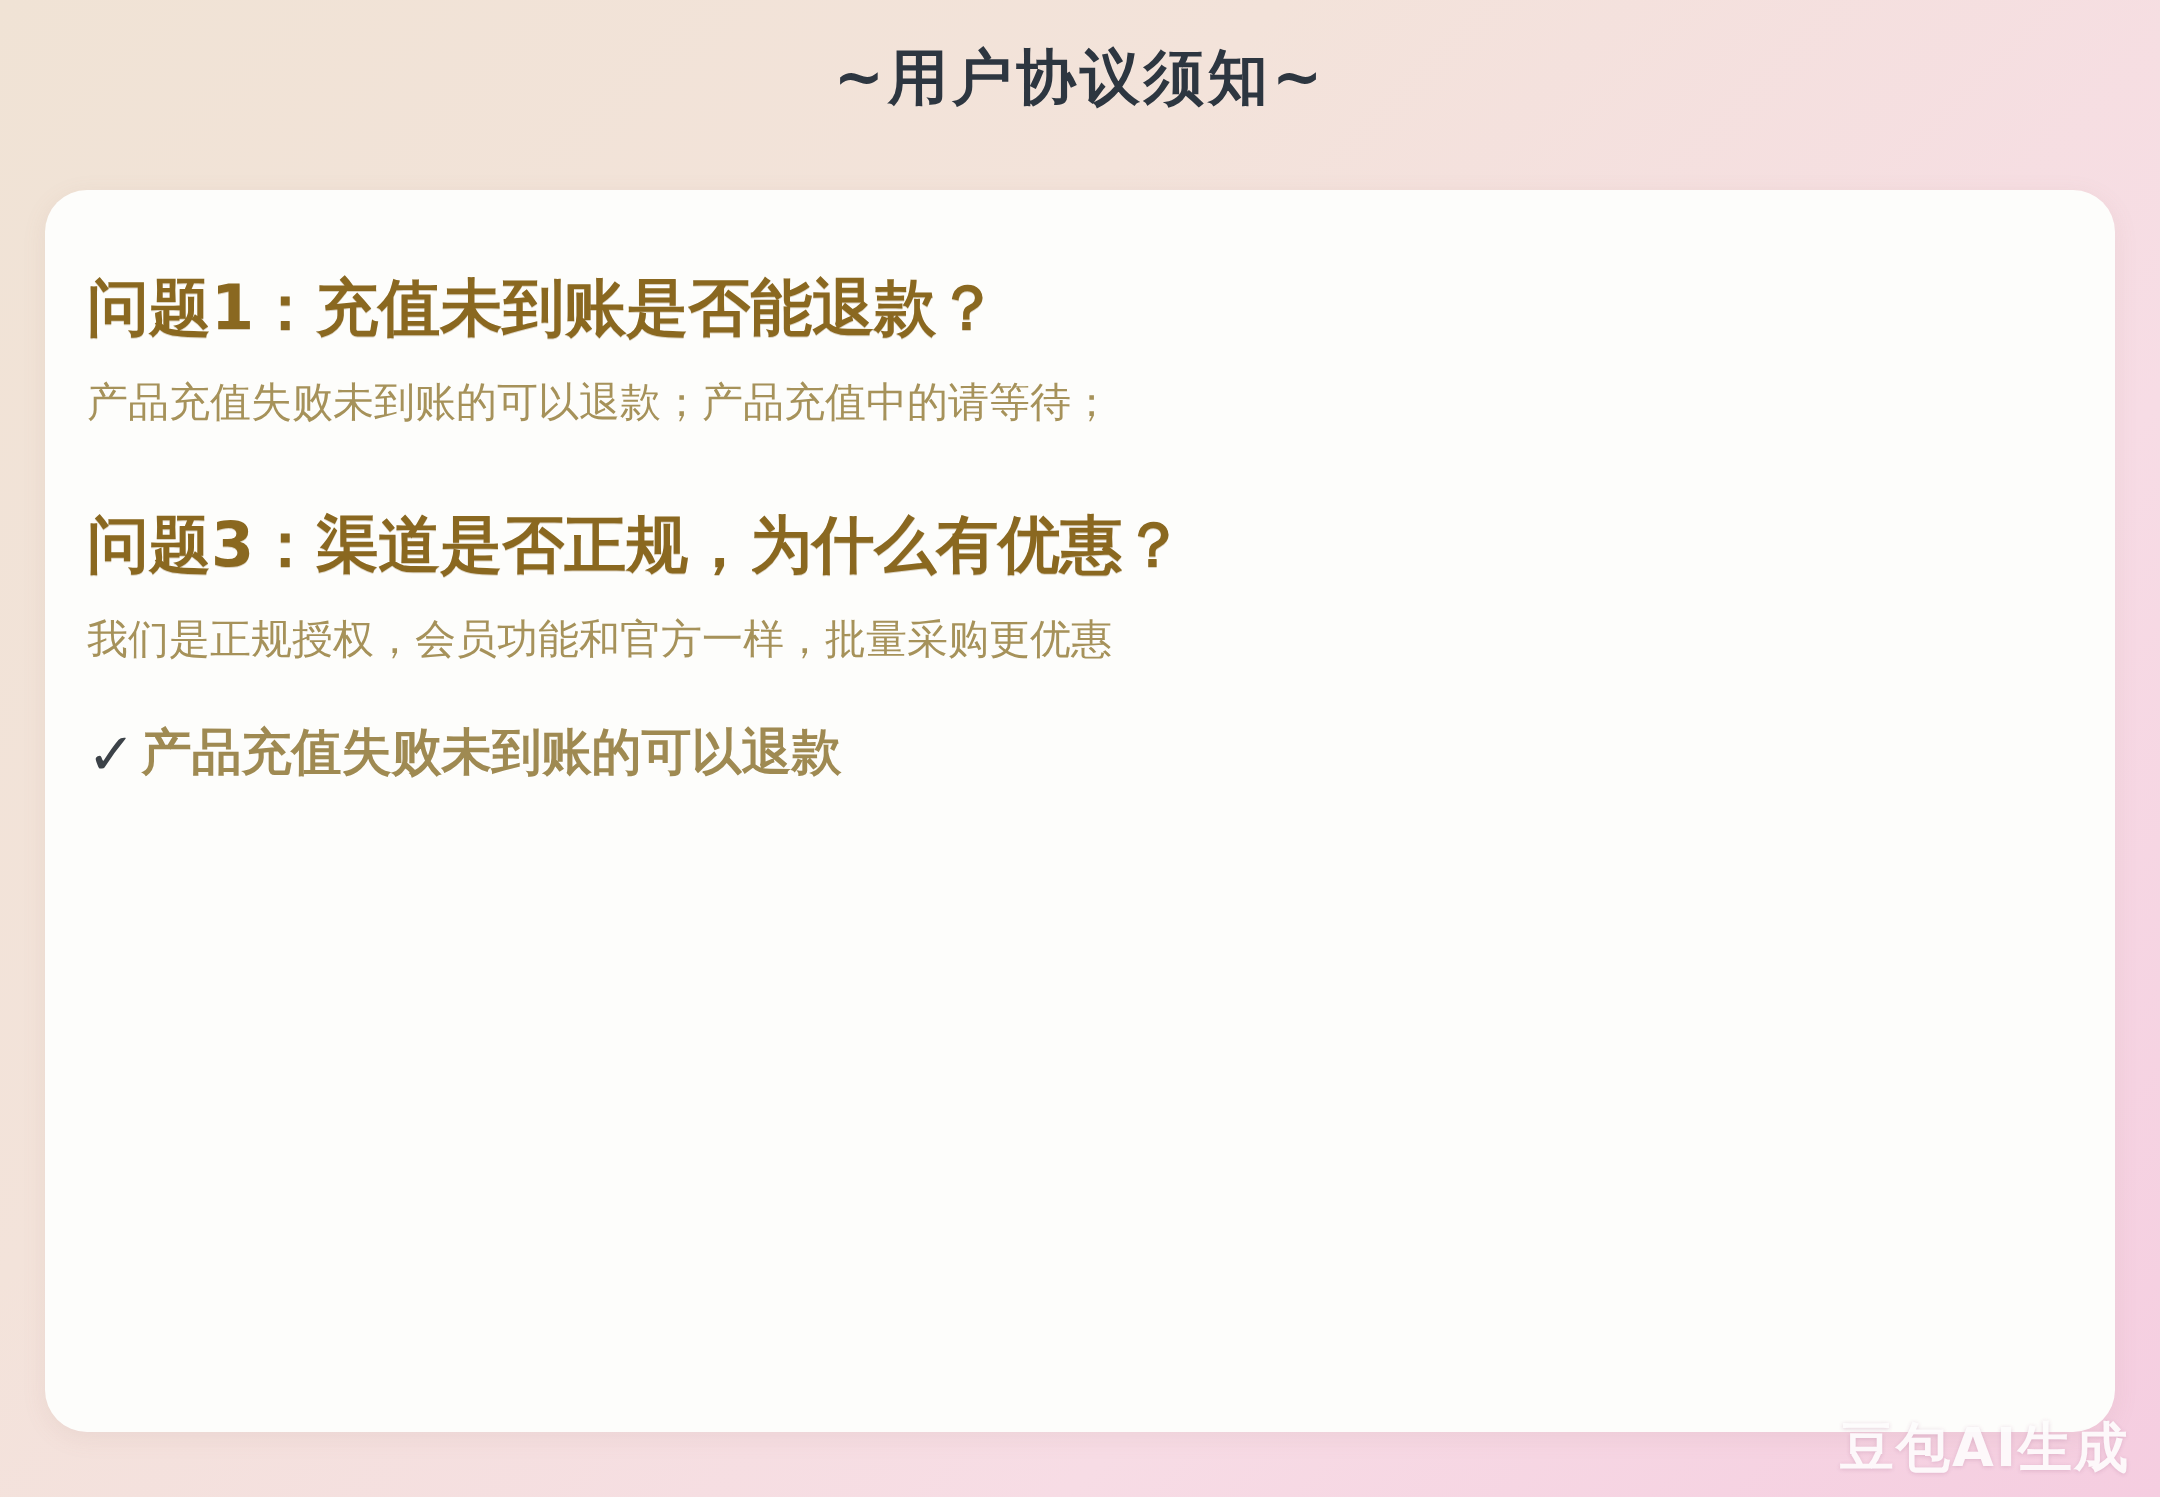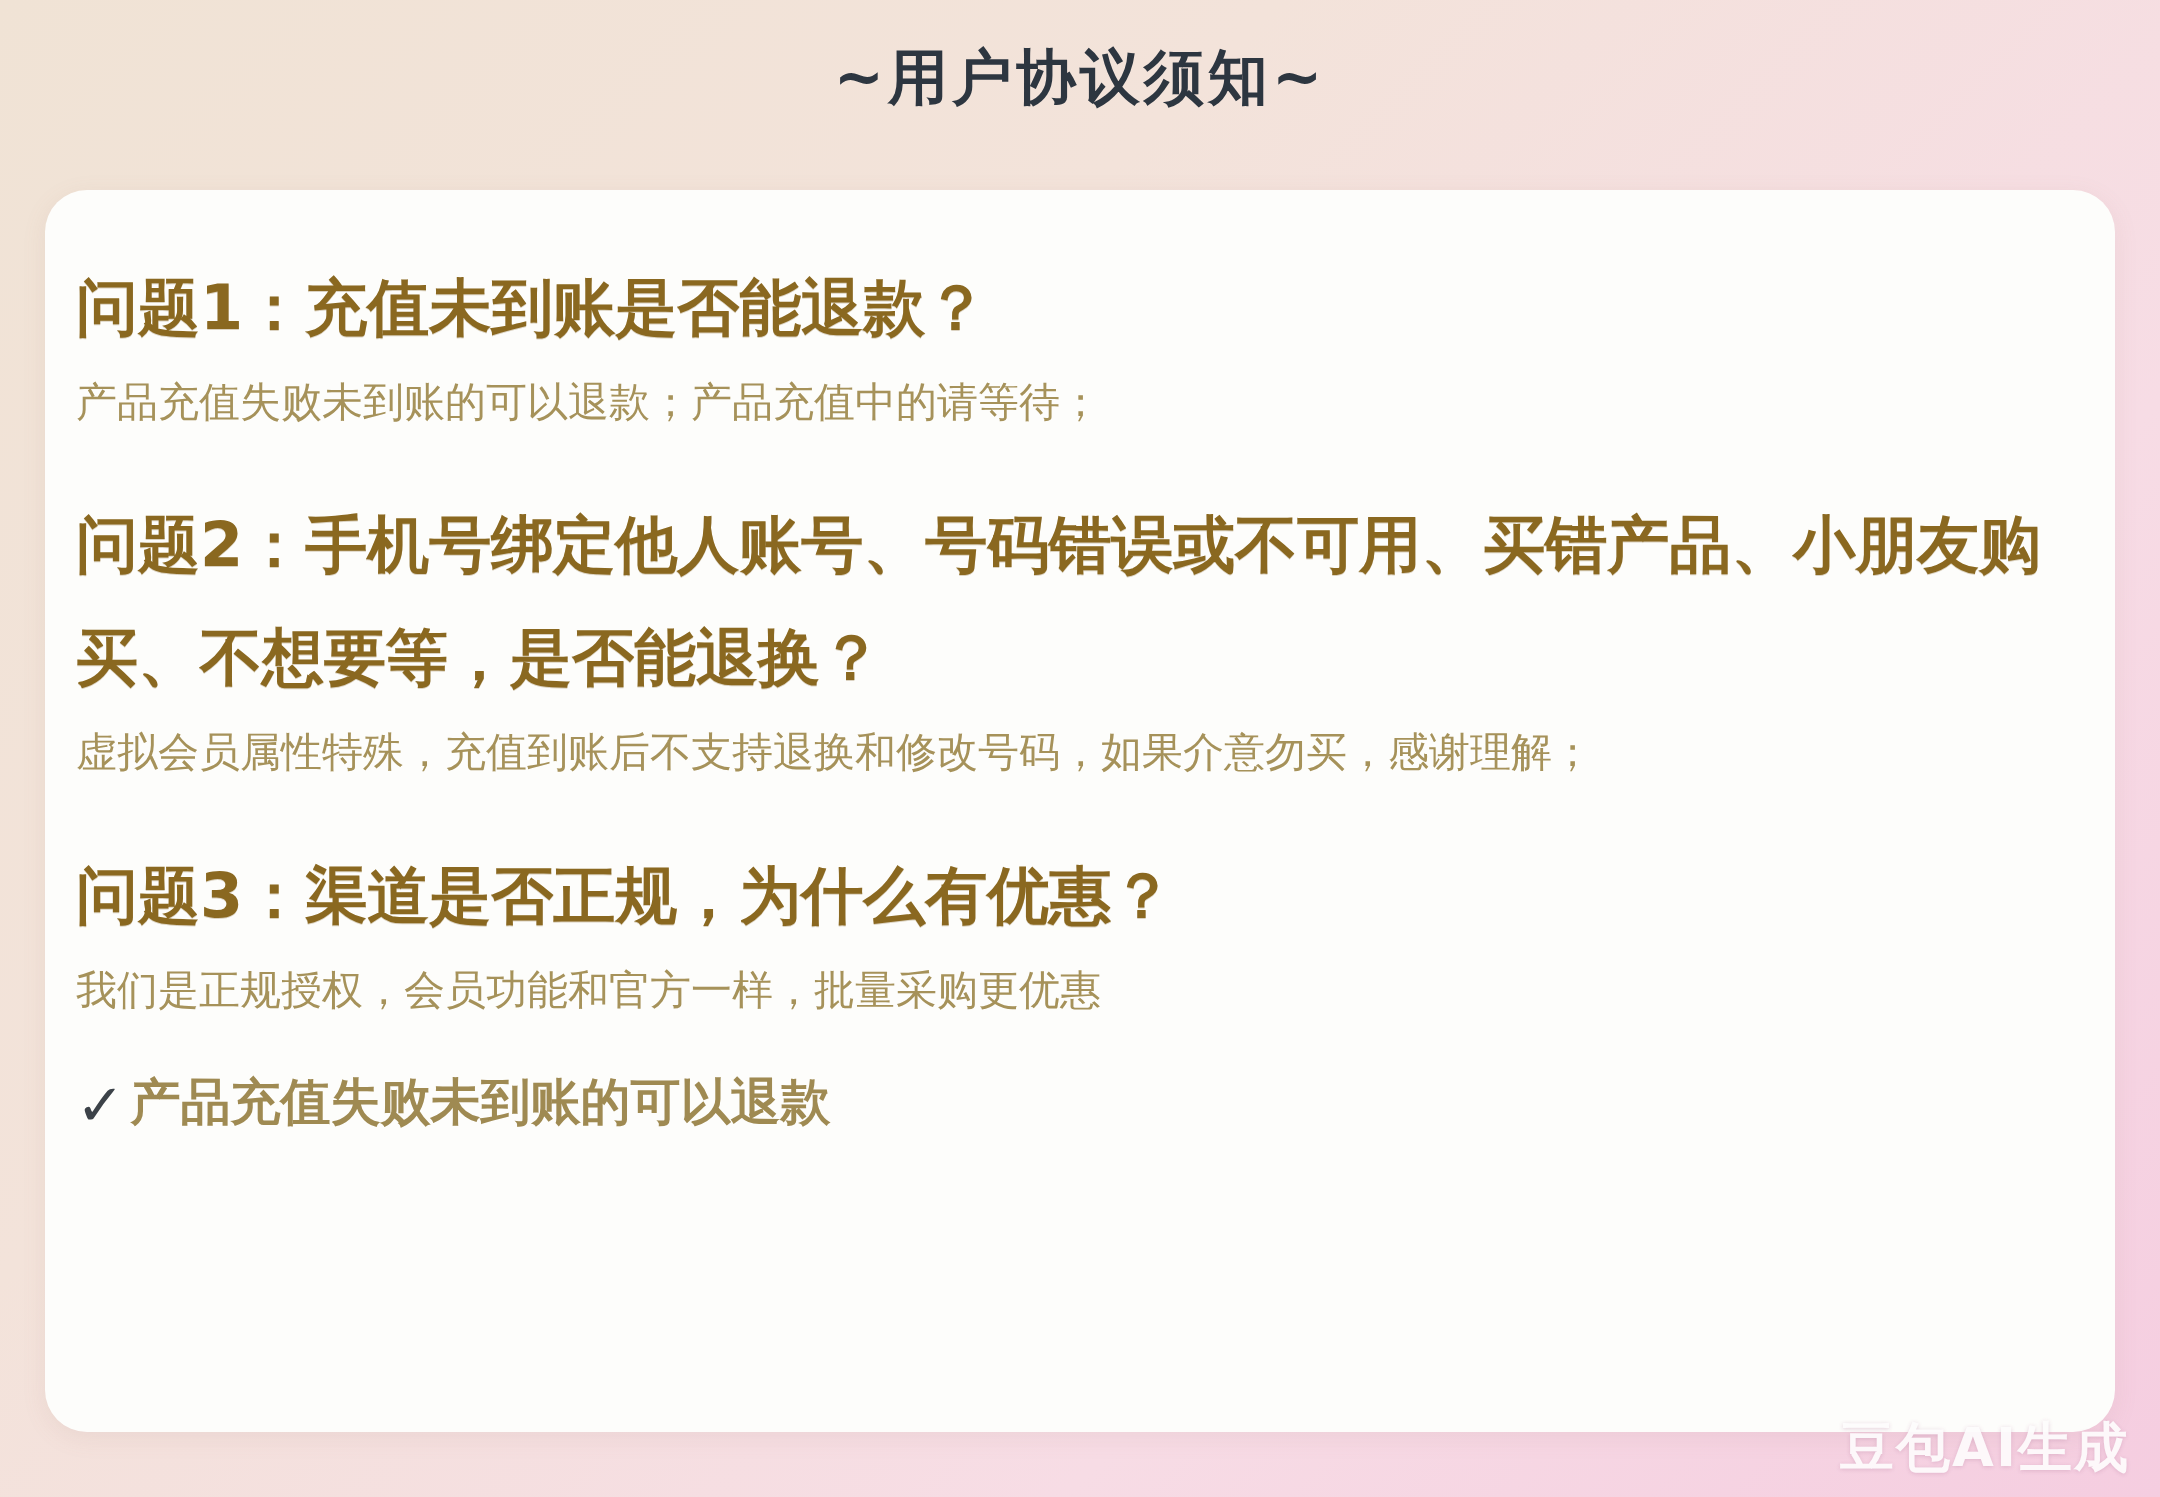--- a/index.html
+++ b/index.html
@@ -28,21 +28,21 @@
   }
   .agreement-card {
     position: absolute;
     left: 45px;
     top: 190px;
     width: 2070px;
     height: 1242px;
     background: #fdfdfb;
     border-radius: 42px;
     box-shadow: 0 6px 24px rgba(160, 120, 110, 0.10);
-    padding: 62px 42px 40px 31px;
+    padding: 62px 42px 40px 42px;
   }
   .faq-item { margin: 0; }
   .faq-item + .faq-item { margin-top: 50px; }
   .faq-question {
     font-size: 62px;
     font-weight: 800;
     line-height: 1.82;
     color: #8a6820;
     text-shadow: 0 1px 0 rgba(120, 85, 20, 0.25);
   }
@@ -87,24 +87,20 @@
 
   <div class="page-title">~用户协议须知~</div>
 
   <div class="agreement-card">
 
     <div class="faq-item">
       <div class="faq-question">问题1：充值未到账是否能退款？</div>
       <div class="faq-answer">产品充值失败未到账的可以退款；产品充值中的请等待；</div>
     </div>
 
-    <div class="faq-item">
-      <div class="faq-question">问题2：手机号绑定他人账号、号码错误或不可用、买错产品、小朋友购买、不想要等，是否能退换？</div>
-      <div class="faq-answer">虚拟会员属性特殊，充值到账后不支持退换和修改号码，如果介意勿买，感谢理解；</div>
-    </div>
 
     <div class="faq-item">
       <div class="faq-question">问题3：渠道是否正规，为什么有优惠？</div>
       <div class="faq-answer">我们是正规授权，会员功能和官方一样，批量采购更优惠</div>
     </div>
 
     <div class="agreement-confirmation">
       <span class="checkmark-icon">✓</span>
       <span>产品充值失败未到账的可以退款</span>
     </div>

